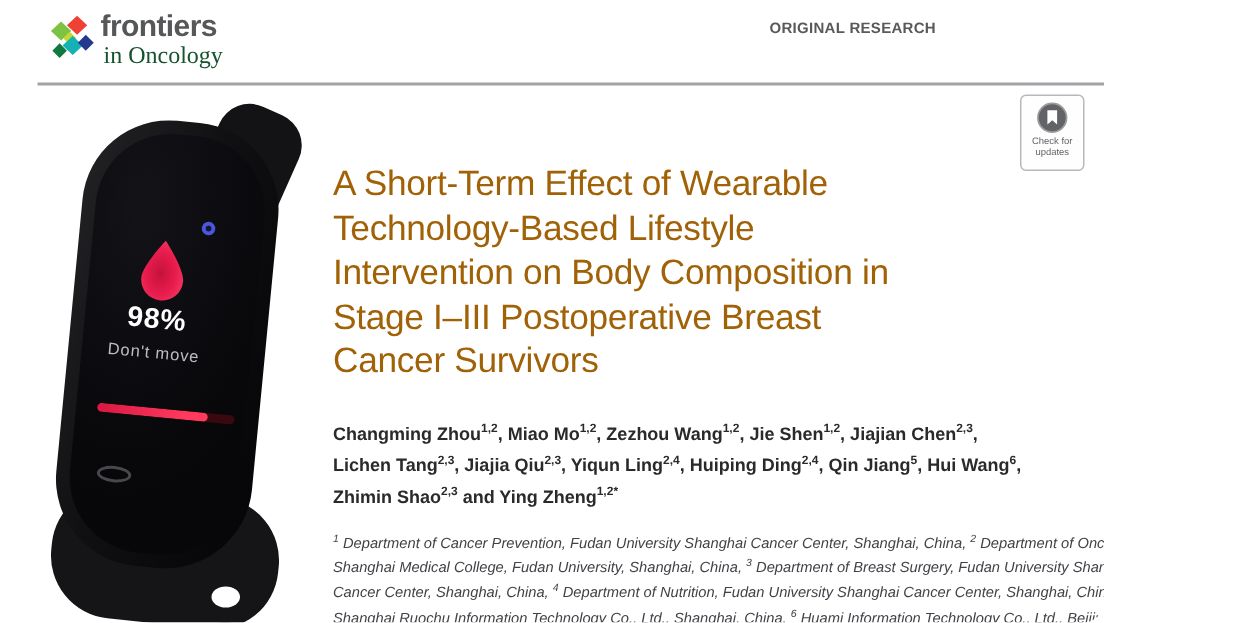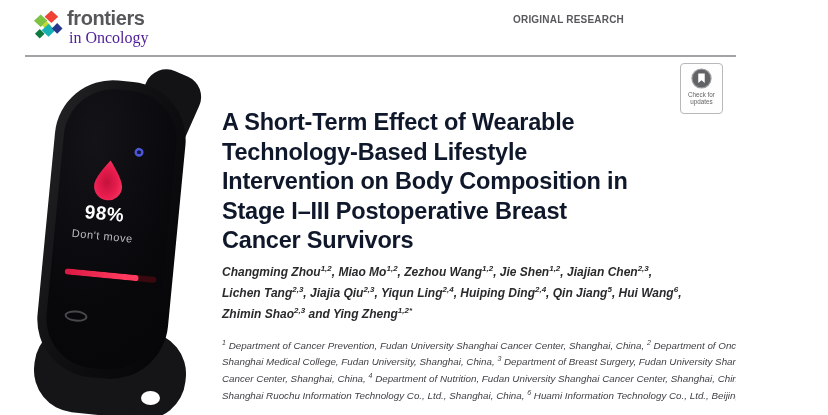--- a/index.html
+++ b/index.html
@@ -7,21 +7,21 @@
   .page {
     position:relative; width:736px; height:415px; background:#fff;
     overflow:hidden; font-family:"Liberation Sans", sans-serif;border-radius:14px;
   }
 
   
   .logo { position:absolute; left:32px; top:7px; display:flex; align-items:flex-start; }
   .logo-cubes { width:31px; height:34px; margin-top:2px; }
   .logo-text { margin-left:4px; }
   .logo-main { font-size:20px; font-weight:bold; color:#565759; letter-spacing:-0.4px; line-height:22px; }
-  .logo-sub { font-family:"Liberation Serif", serif; font-size:16px; color:#4c1d95; line-height:18px; margin-left:2px; }
+  .logo-sub { font-family:"Liberation Serif", serif; font-size:16px; color:#14532d; line-height:18px; margin-left:2px; }
 
   .meta { position:absolute; right:112px; top:14px; text-align:left; color:#77787b; }
   .meta-type { font-size:10px; font-weight:bold; color:#58595b; letter-spacing:0.2px; line-height:12px; }
   .meta-pub, .meta-doi { font-size:9.5px; line-height:11.5px; }
 
   .rule { position:absolute; left:25px; top:55px; width:767px; height:2px; background:#a1a3a6; }
 
   
   .update-badge {
     position:absolute; left:680px; top:63px; width:43px; height:51px;
@@ -56,23 +56,23 @@
     color:#bdbec2; font-size:11px; letter-spacing:0.6px; }
   .bar { position:absolute; left:14px; top:183px; width:92px; height:6px;
     border-radius:3px; background:#39090f; overflow:hidden; }
   .bar-fill { height:100%; border-radius:3px;
     background:linear-gradient(90deg,#d91843 0%,#ff3a5e 80%); }
   .home { position:absolute; left:18px; top:224px; width:23px; height:11px;
     border:2px solid #48484c; border-radius:50%; }
 
   
   .article { position:absolute; left:222px; top:108px; width:552px; }
-  .title { font-size:23.5px; line-height:29.5px; font-weight:bold; color:#0f172a;
-    letter-spacing:-0.2px; margin-bottom:4px; }
-  .authors { font-size:12px; line-height:17px; font-weight:bold; font-style:italic;
+  .title { font-size:23.5px; line-height:29.5px; font-weight:normal; color:#a16207;
+    letter-spacing:-0.2px; margin-bottom:21px; }
+  .authors { font-size:12px; line-height:17px; font-weight:bold; 
     color:#2a2a2c; margin-bottom:13px; }
   .authors sup { font-size:8px; font-weight:bold; }
   .affils { font-size:9.8px; line-height:13.6px; font-style:italic; color:#414247; }
   .affils sup { font-size:7px; }
 </style>
 </head>
 <body>
 
 <div class="page">
 

